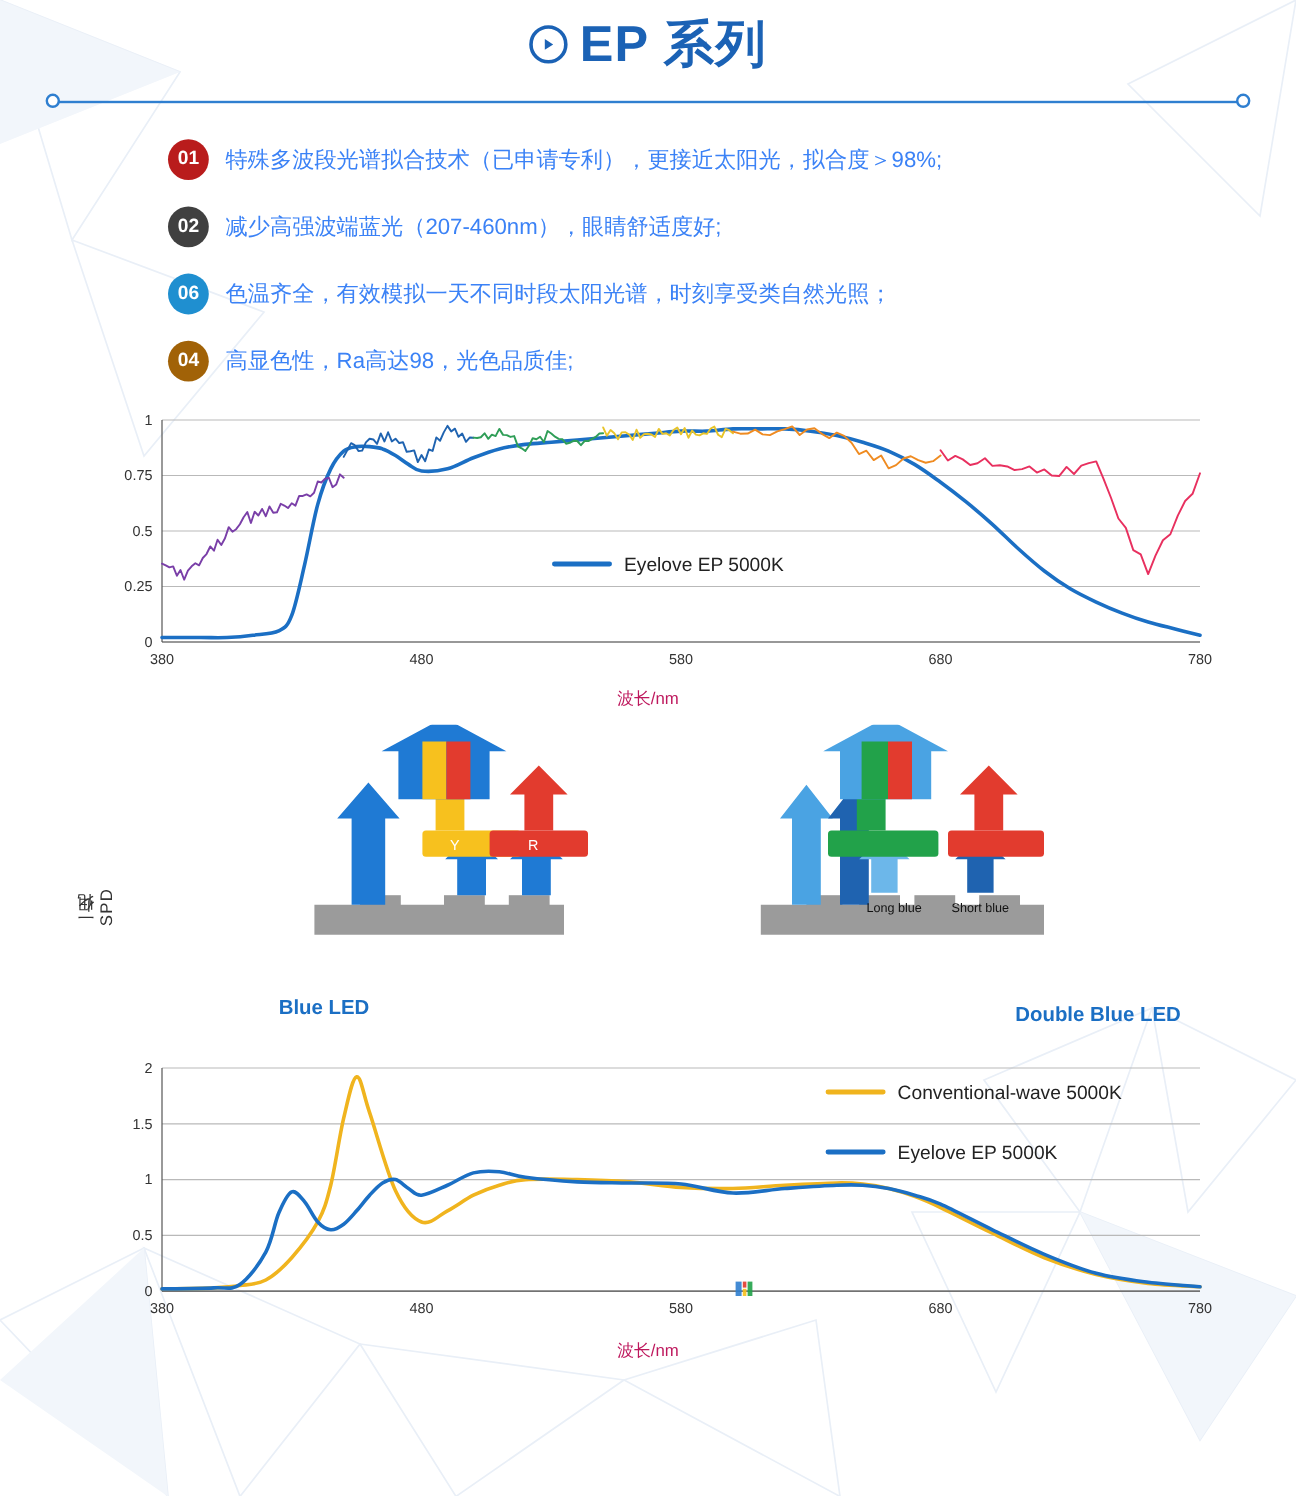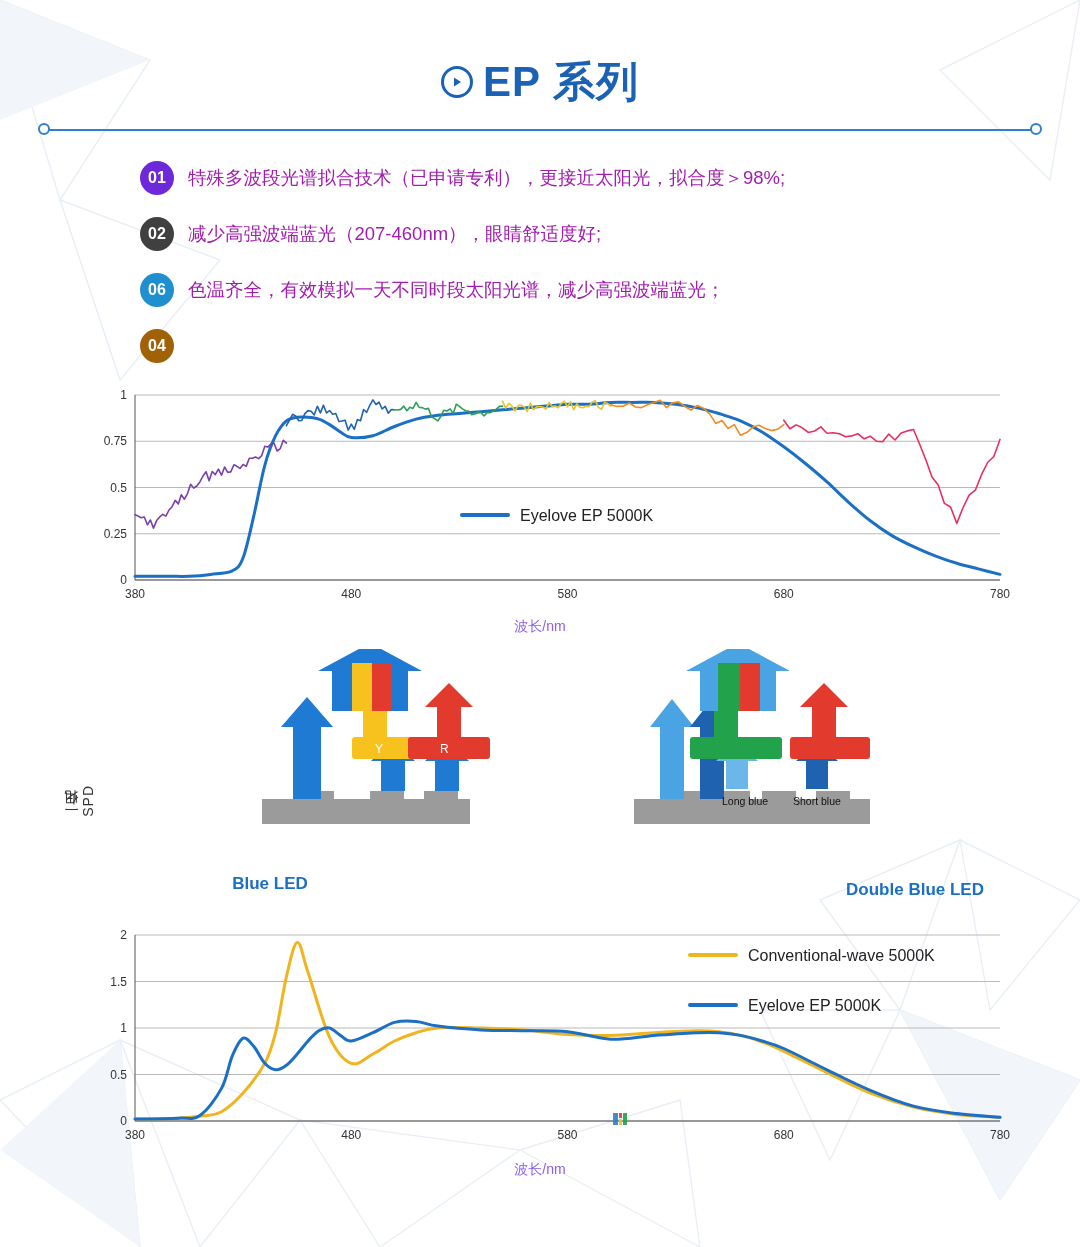--- a/index.html
+++ b/index.html
@@ -9,21 +9,21 @@
     font-family:"Liberation Sans","DejaVu Sans",sans-serif;
     color:#222;
   }
   
   .bg-deco{position:absolute;inset:0;z-index:0;pointer-events:none;}
   .bg-deco svg{width:100%;height:100%;display:block;}
 
   .page{position:relative;z-index:1;width:1080px;height:1247px;}
 
   
-  .header{position:relative;height:100px;margin-top:45px;}
+  .header{position:relative;height:100px;}
   .title-wrap{
     display:flex;align-items:center;justify-content:center;
     gap:10px;padding-top:16px;
   }
   .title-icon{
     width:32px;height:32px;border-radius:50%;
     border:3px solid #1b62b5;display:flex;align-items:center;justify-content:center;
     box-sizing:border-box;
   }
   .title-icon svg{display:block;}
@@ -43,31 +43,31 @@
 
   
   .bullets{margin:16px 0 0 0;padding:0 40px 0 140px;}
   .bullet{display:flex;align-items:flex-start;margin-bottom:22px;}
   .bnum{
     flex:0 0 auto;width:34px;height:34px;border-radius:50%;
     display:flex;align-items:center;justify-content:center;
     color:#fff;font-size:16px;font-weight:bold;margin-right:14px;
     font-family:"Liberation Sans",sans-serif;
   }
-  .btext{font-size:18.5px;line-height:34px;color:#a21caf;}
+  .btext{font-size:18.5px;line-height:34px;color:#3b82f6;}
 
   
   .chart-block{position:relative;}
   .axis-y-title{
     position:absolute;font-size:14px;color:#333;
     writing-mode:vertical-rl;transform:rotate(180deg);
     letter-spacing:1px;
   }
   .axis-x-title{
-    text-align:center;font-size:14px;color:#8b5cf6;margin-top:4px;
+    text-align:center;font-size:14px;color:#be185d;margin-top:4px;
   }
 
   
   .led-area{position:relative;height:260px;margin-top:14px;}
   .led-caption{
     text-align:center;font-size:17px;font-weight:bold;color:#1b6fc4;
     margin-top:6px;
   }
 
   .wm{position:absolute;left:612px;top:1066px;width:16px;height:16px;opacity:.9;}
@@ -107,33 +107,34 @@
             <polygon points="5,3.5 12,8 5,12.5" fill="#1b62b5"></polygon>
           </svg>
       </span>
       <span class="title-text">EP 系列</span>
     </div>
     <div class="rule"></div>
   </div>
 
   <div class="bullets">
     <div class="bullet">
-      <span class="bnum" style="background:#6d28d9">01</span>
+      <span class="bnum" style="background:#b91c1c">01</span>
       <span class="btext">特殊多波段光谱拟合技术（已申请专利），更接近太阳光，拟合度＞98%;</span>
     </div>
     <div class="bullet">
       <span class="bnum" style="background:#404040">02</span>
       <span class="btext">减少高强波端蓝光（207-460nm），眼睛舒适度好;</span>
     </div>
     <div class="bullet">
       <span class="bnum" style="background:#1f8fd0">06</span>
-      <span class="btext">色温齐全，有效模拟一天不同时段太阳光谱，减少高强波端蓝光；</span>
+      <span class="btext">色温齐全，有效模拟一天不同时段太阳光谱，时刻享受类自然光照；</span>
     </div>
     <div class="bullet">
       <span class="bnum" style="background:#a16207">04</span>
+      <span class="btext">高显色性，Ra高达98，光色品质佳;</span>
     </div>
   </div>
 
   <div class="chart-block" style="height:250px;margin-top:4px;">
     <div class="axis-y-title" style="left:62px;top:400px;">归一化SPD</div>
     <svg id="chart1" width="1080" height="225">
         <line x1="135" x2="1000" y1="195" y2="195" stroke="#b9b9b9" stroke-width="1"></line>
         <line x1="135" x2="1000" y1="148.75" y2="148.75" stroke="#b9b9b9" stroke-width="1"></line>
         <line x1="135" x2="1000" y1="102.5" y2="102.5" stroke="#b9b9b9" stroke-width="1"></line>
         <line x1="135" x2="1000" y1="56.25" y2="56.25" stroke="#b9b9b9" stroke-width="1"></line>

